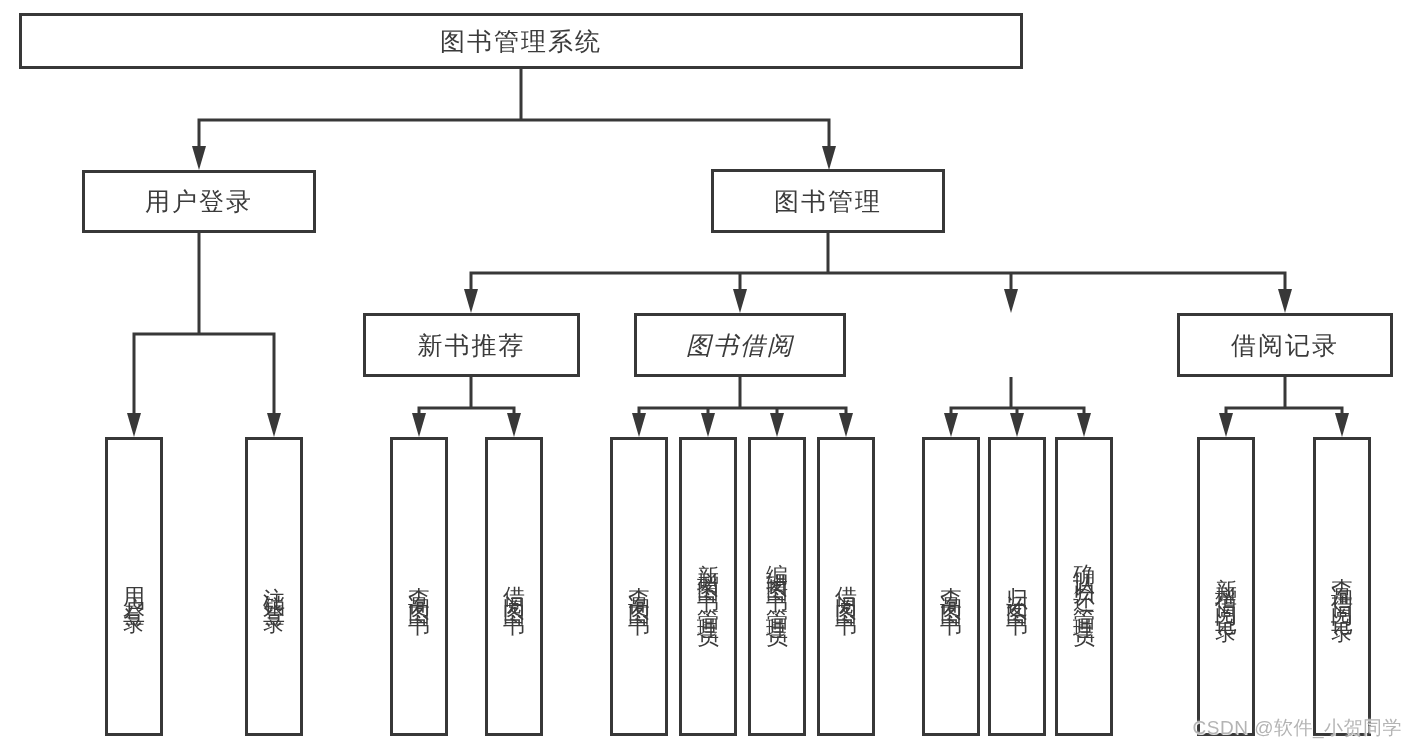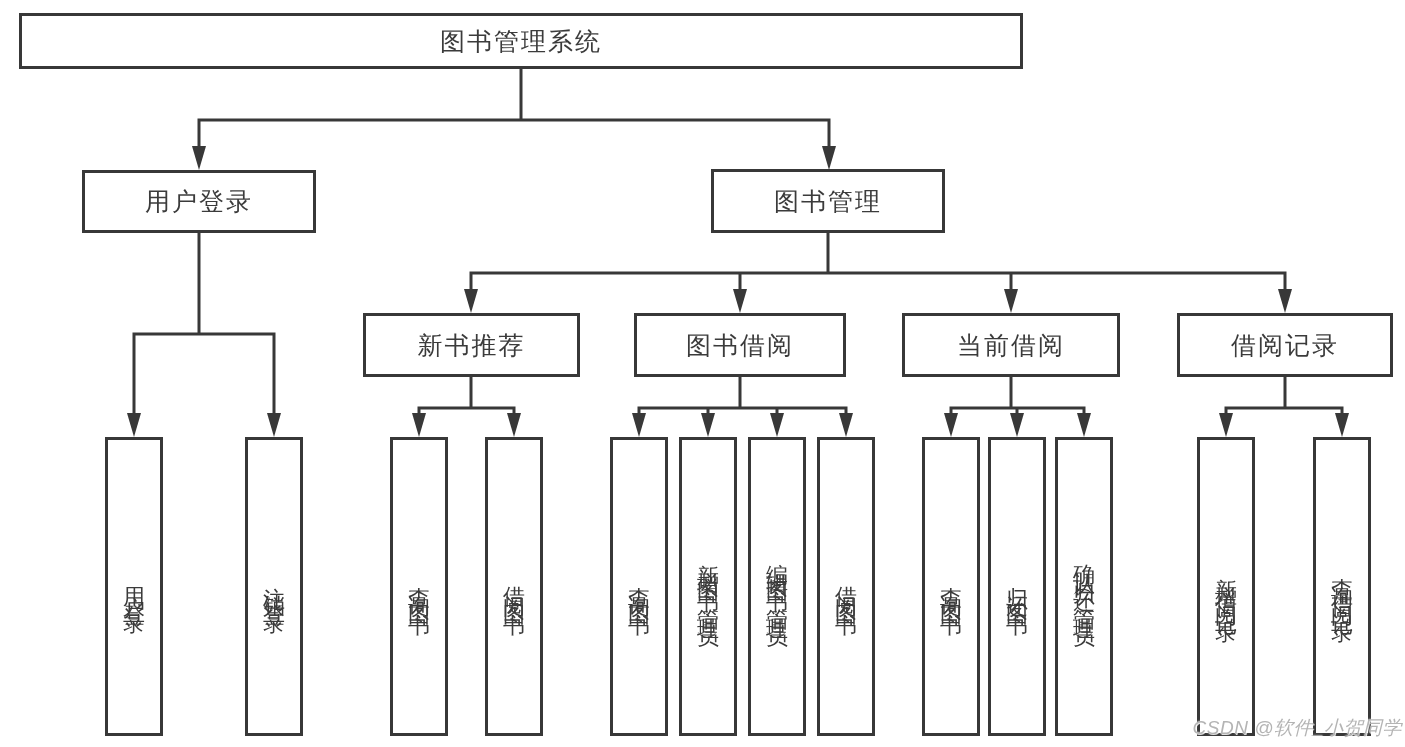--- a/index.html
+++ b/index.html
@@ -46,21 +46,20 @@
   #watermark{
     position:absolute;
     top:715px;
     right:3px;
     font-size:19px;
     color:var(--wm);
     letter-spacing:0.5px;
     text-shadow:0 0 2px #fff,1px 1px 0 rgba(255,255,255,.8);
     white-space:nowrap;
     z-index:5;
-    font-style:italic;
   }
 </style>
 </head>
 <body>
 
 <div id="canvas">
 
   <svg id="connector-svg" viewBox="0 0 1405 747" xmlns="http://www.w3.org/2000/svg">
     <g stroke="#383838" stroke-width="3" fill="none" stroke-linejoin="miter">
 
@@ -100,22 +99,21 @@
       <polygon points="1335,413 1349,413 1342,437"></polygon>
     </g>
   </svg>
 
   <div class="box hbox" style="left:19px;top:13px;width:1004px;height:56px;">图书管理系统</div>
 
   <div class="box hbox" style="left:82px;top:170px;width:234px;height:63px;">用户登录</div>
   <div class="box hbox" style="left:363px;top:313px;width:217px;height:64px;">新书推荐</div>
 
   <div class="box hbox" style="left:711px;top:169px;width:234px;height:64px;">图书管理</div>
-  <div class="box hbox" style="left:634px;top:313px;width:212px;height:64px;">图书借阅</div>
-  <div class="box hbox" style="left:902px;top:313px;width:218px;height:64px;">当前借阅</div>
+  <div class="box hbox" style="left:634px;top:313px;width:212px;height:64px;font-style:italic;">图书借阅</div>
   <div class="box hbox" style="left:1177px;top:313px;width:216px;height:64px;">借阅记录</div>
 
   <div class="box vbox" style="left:105px;">用户登录</div>
   <div class="box vbox" style="left:245px;">注销登录</div>
 
   <div class="box vbox" style="left:390px;">查询图书</div>
   <div class="box vbox" style="left:485px;">借阅图书</div>
 
   <div class="box vbox" style="left:610px;">查询图书</div>
   <div class="box vbox" style="left:679px;">新增图书（管理员）</div>

